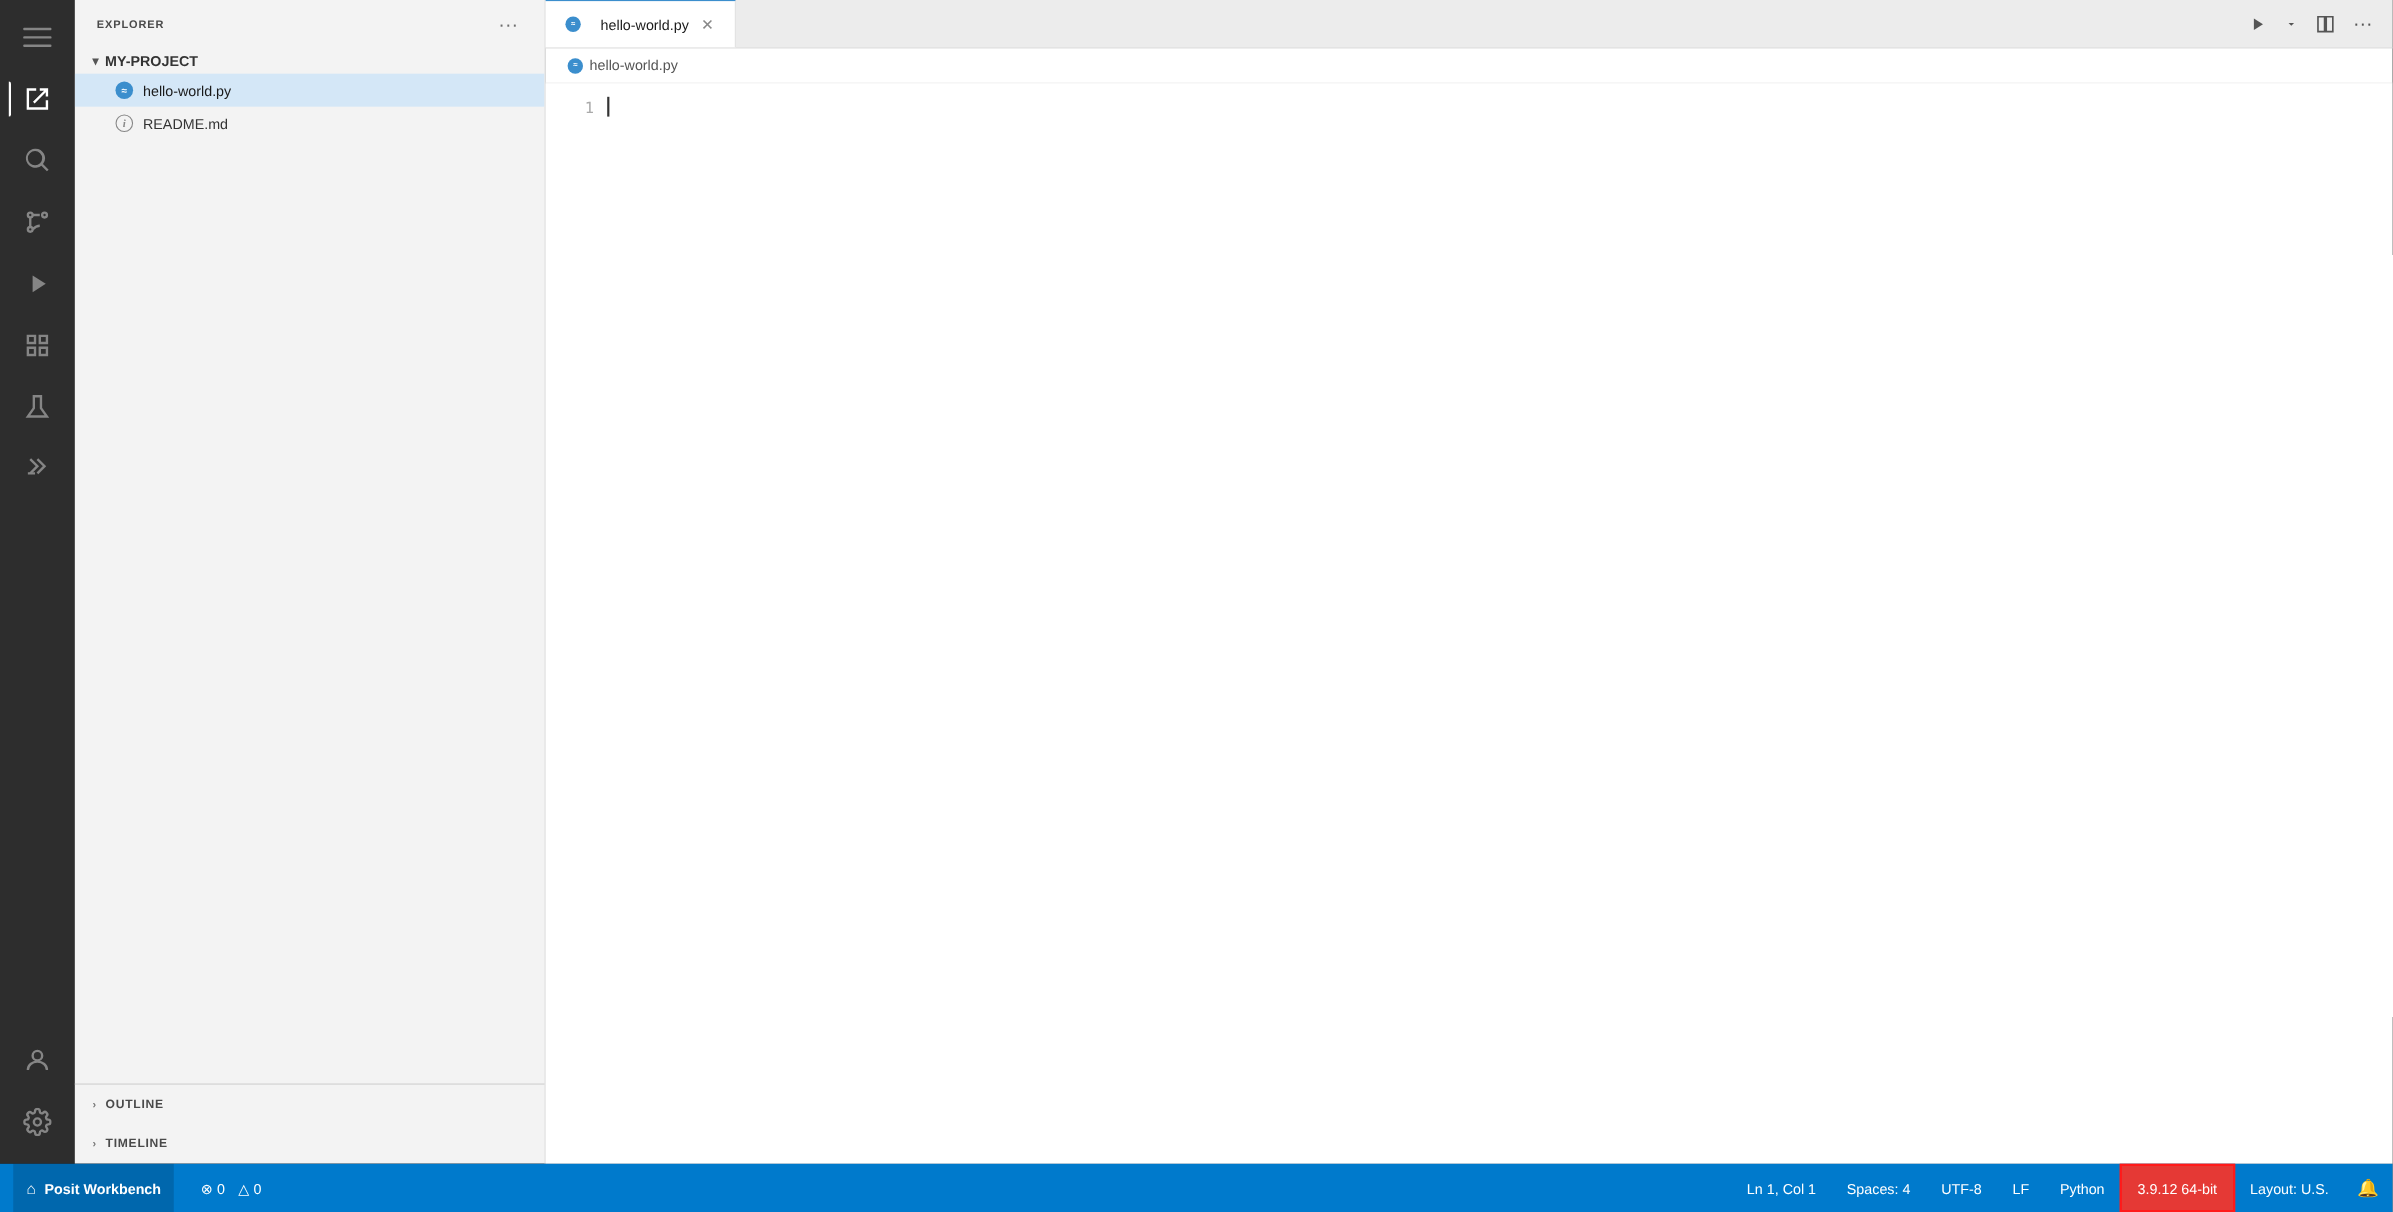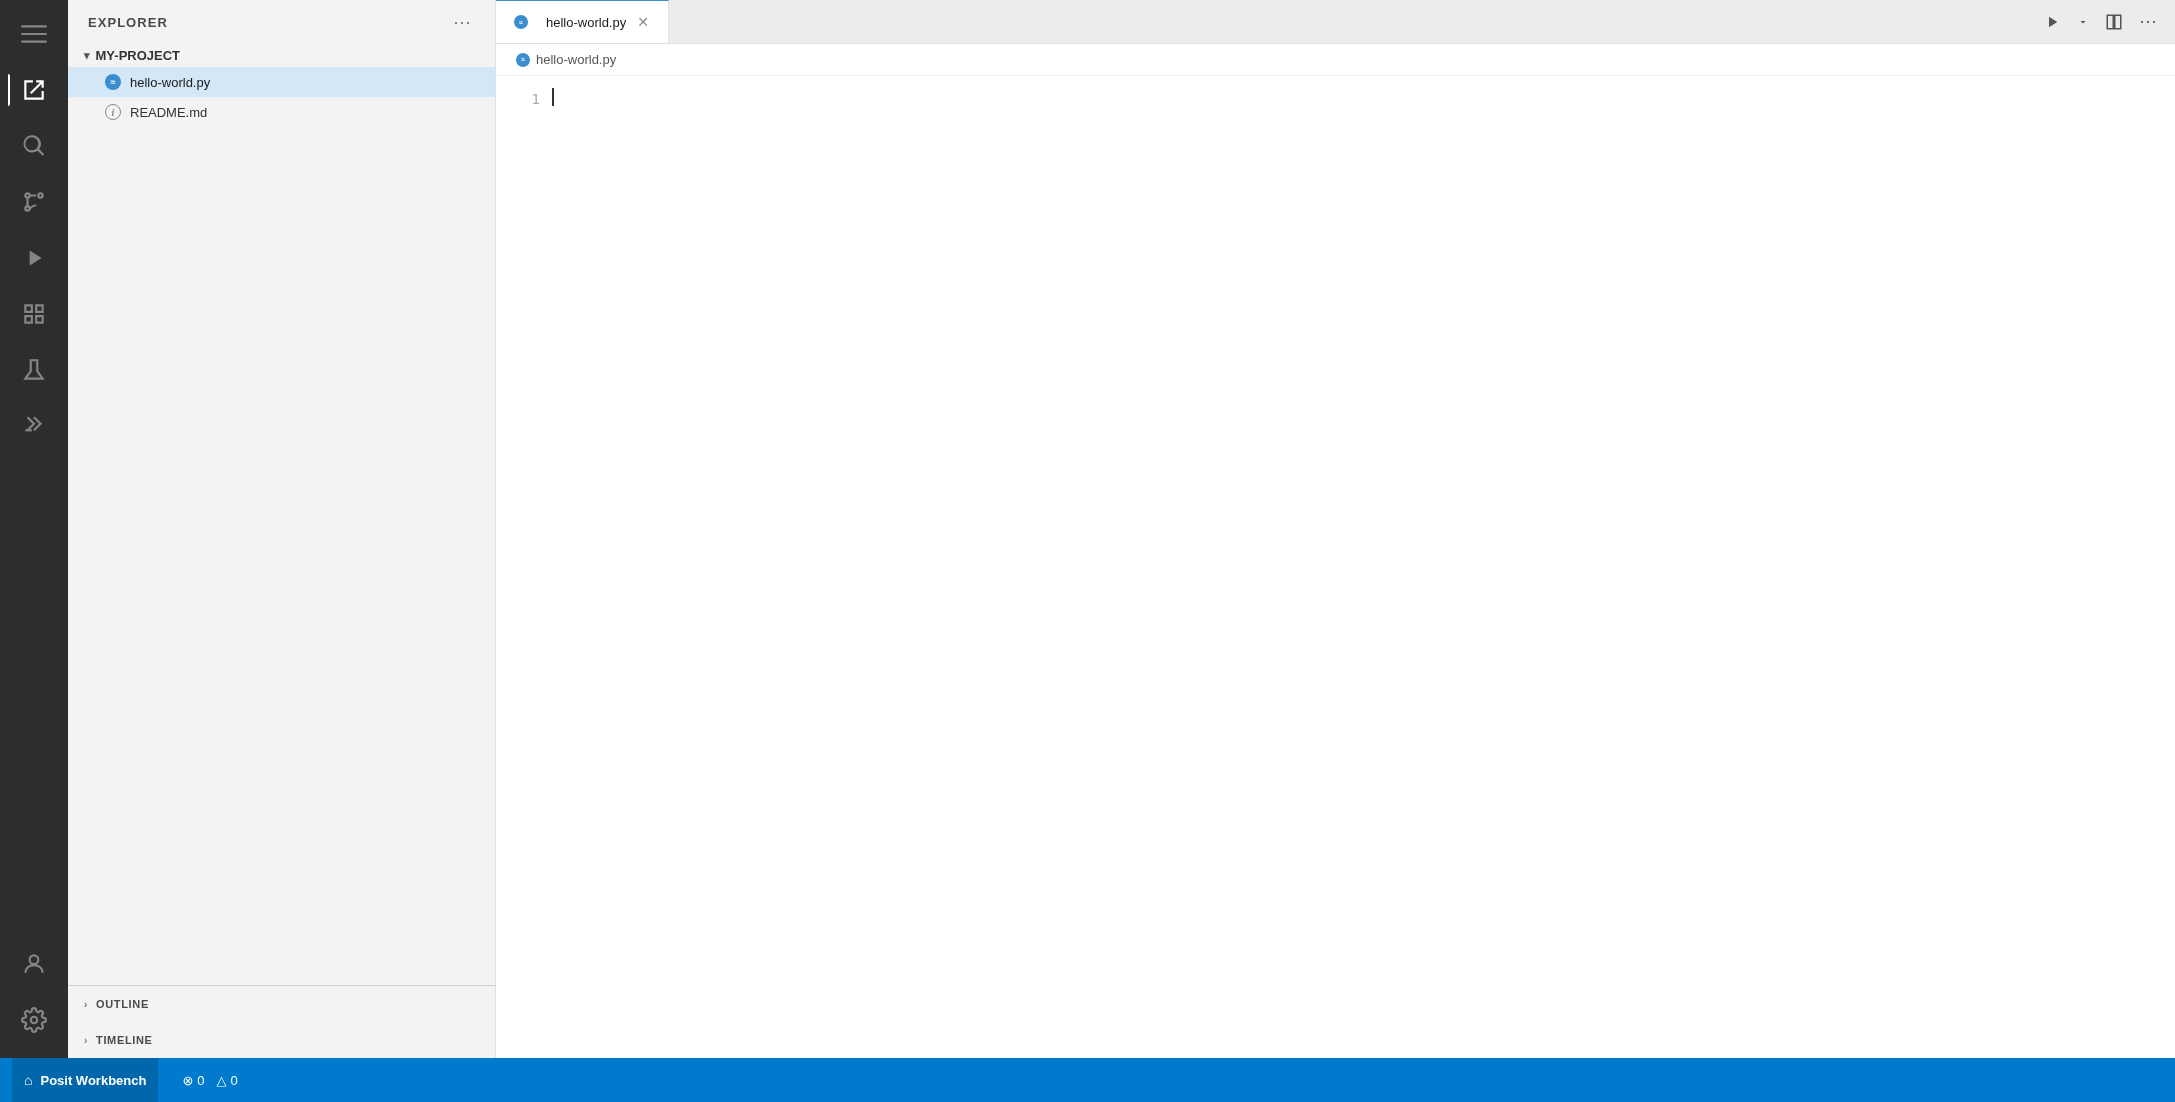--- a/index.html
+++ b/index.html
@@ -86,21 +86,21 @@
     }
     .sidebar-header {
       display: flex;
       align-items: center;
       justify-content: space-between;
       padding: 0 20px;
       height: 44px;
       flex-shrink: 0;
     }
     .sidebar-title {
-      font-size: 13px;
+      font-size: 10px;
       font-weight: 700;
       color: #4a4a4a;
       letter-spacing: 0.08em;
       text-transform: uppercase;
     }
     .sidebar-more-btn {
       color: #6d6d6d;
       cursor: pointer;
       font-size: 18px;
       display: flex;
@@ -570,13 +570,23 @@
       <div class="status-error-item">
         <span>⊗</span>
         <span>0</span>
       </div>
       <div class="status-error-item">
         <span>△</span>
         <span>0</span>
       </div>
     </div>
   </div>
+  <div class="status-right">
+    <div class="status-item">Ln 1, Col 1</div>
+    <div class="status-item">Spaces: 4</div>
+    <div class="status-item">UTF-8</div>
+    <div class="status-item">LF</div>
+    <div class="status-item">Python</div>
+    <div class="status-item highlighted">3.9.12 64-bit</div>
+    <div class="status-item">Layout: U.S.</div>
+    <div class="status-bell">🔔</div>
+  </div>
 </div>
 
 </body></html>

